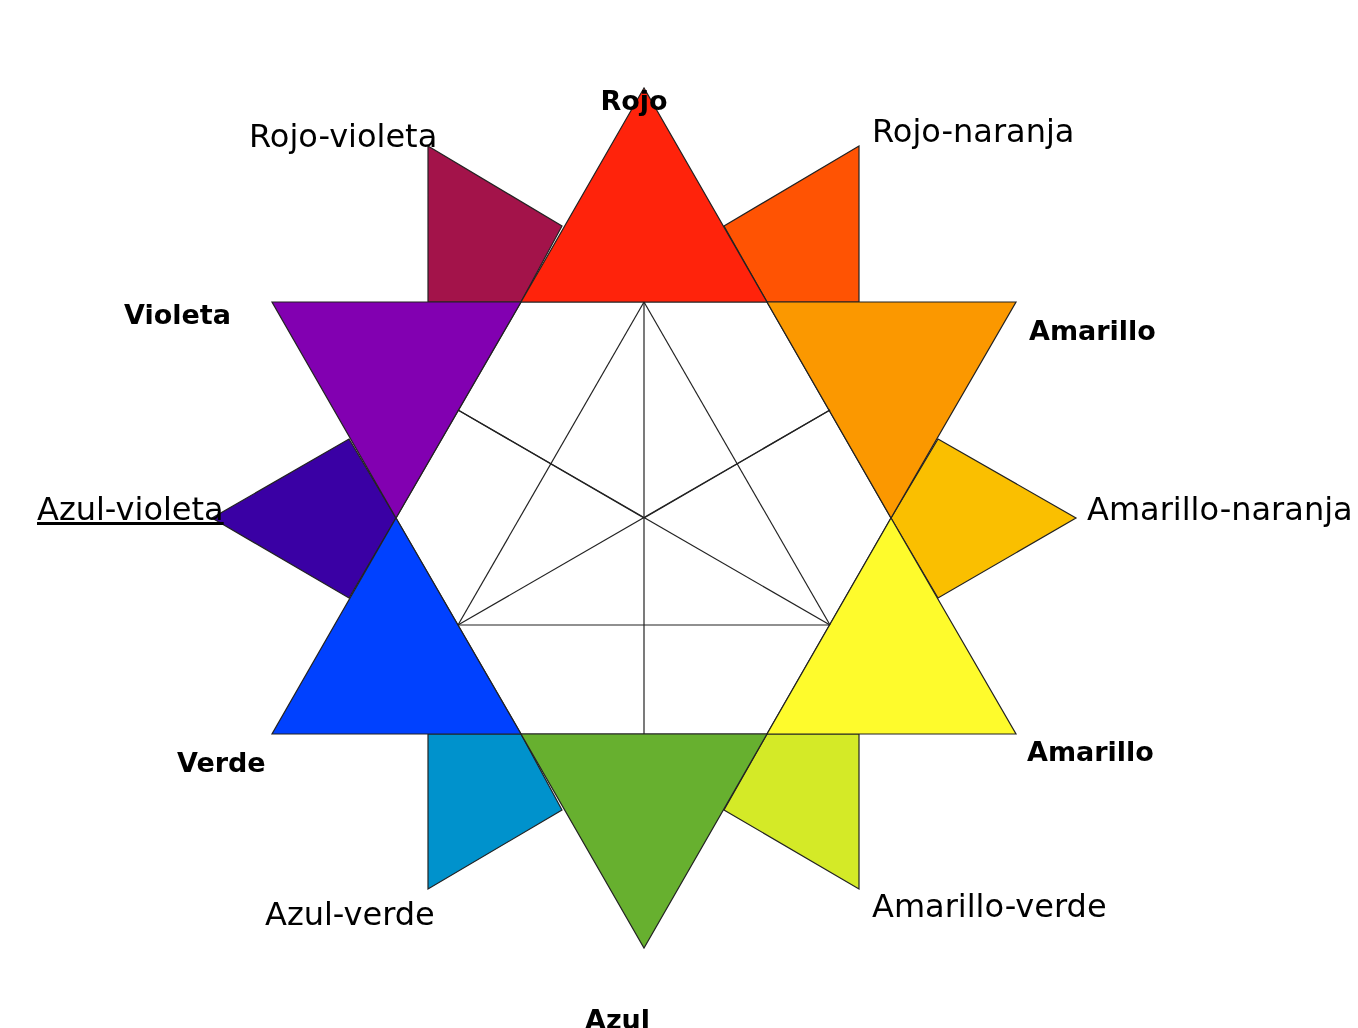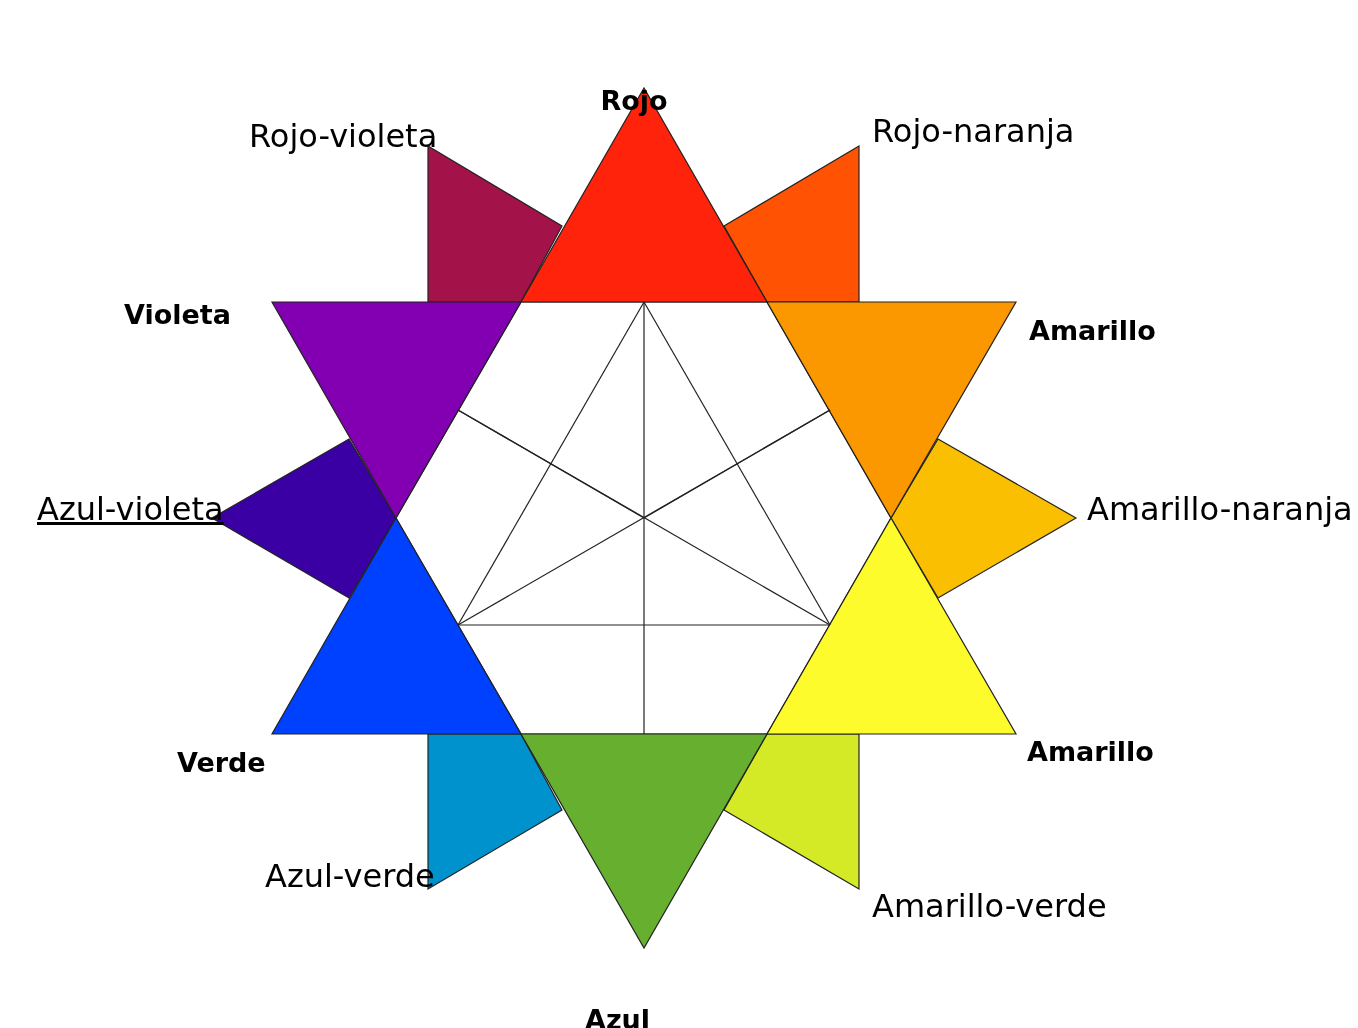--- a/index.html
+++ b/index.html
@@ -40,15 +40,15 @@
 <div class="lbl primary" style="left: 600.5px; top: 43px;">Rojo</div>
     <div class="lbl primary" style="left: 1029px; top: 273px;">Amarillo</div>
     <div class="lbl primary" style="left: 1027px; top: 694px;">Amarillo</div>
     <div class="lbl primary" style="left: 585px; top: 962px;">Azul</div>
     <div class="lbl primary" style="left: 177px; top: 705px;">Verde</div>
     <div class="lbl primary" style="left: 124px; top: 257px;">Violeta</div>
     <div class="lbl secondary" style="left: 249px; top: 120px;">Rojo-violeta</div>
     <div class="lbl secondary" style="left: 872px; top: 115px;">Rojo-naranja</div>
     <div class="lbl secondary" style="left: 872px; top: 890px;">Amarillo-verde</div>
     <div class="lbl secondary" style="left: 1087px; top: 493px;">Amarillo-naranja</div>
-    <div class="lbl secondary" style="left: 265px; top: 860px;">Azul-verde</div>
+    <div class="lbl secondary" style="left: 265px; top: 898px;">Azul-verde</div>
     <div class="lbl secondary" style="left: 37px; top: 493px; text-decoration: underline;">Azul-violeta</div>
   </div>
 
 </body></html>

